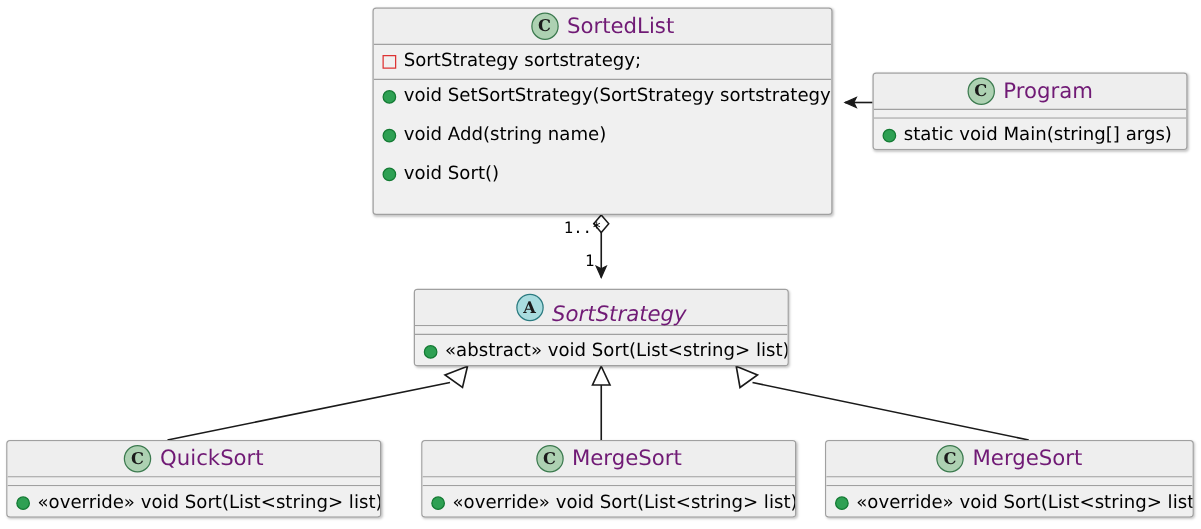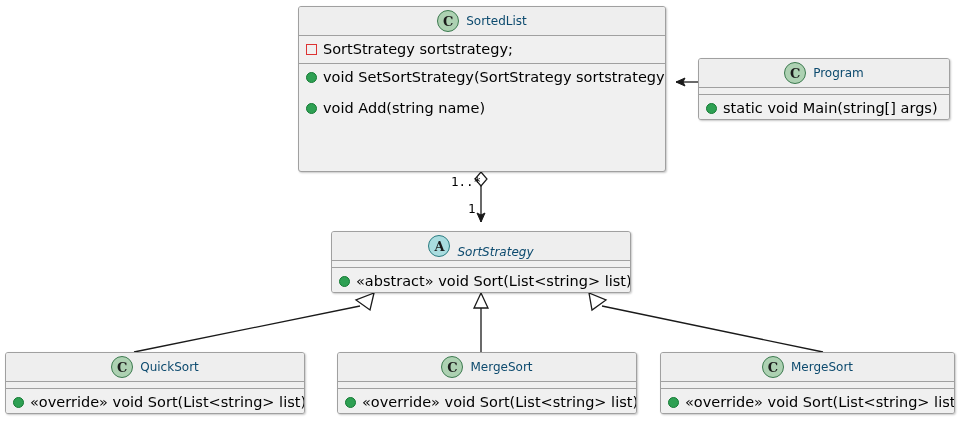--- a/index.html
+++ b/index.html
@@ -31,22 +31,22 @@
     box-sizing: border-box;
     height: 29px;
     display: flex;
     align-items: center;
     justify-content: center;
     gap: 7px;
     background: #eeeeee;
     border-bottom: 1px solid #a0a0a0;
   }
   .uml-title {
-    font-size: 12px;
-    color: #0c4a6e;
+    font-size: 17px;
+    color: #701a75;
     white-space: nowrap;
     line-height: 1;
   }
   .uml-title.abstract {
     font-style: italic;
     margin-top: 12px;
   }
   .uml-compartment {
     box-sizing: border-box;
     background: #f0f0f0;
@@ -194,20 +194,24 @@
       <div class="uml-row">
         <span class="mark mark-public"></span>
         <span class="txt">void SetSortStrategy(SortStrategy sortstrategy)</span>
       </div>
       <div class="spacer-row"></div>
       <div class="uml-row">
         <span class="mark mark-public"></span>
         <span class="txt">void Add(string name)</span>
       </div>
       <div class="spacer-row"></div>
+      <div class="uml-row">
+        <span class="mark mark-public"></span>
+        <span class="txt">void Sort()</span>
+      </div>
     </div>
   </div>
 
   <div class="uml-class" style="left:698px; top:58px; width:252px; height:62px;">
     <div class="uml-header">
       <span class="icon-circle icon-class">C</span>
       <span class="uml-title">Program</span>
     </div>
     <div class="uml-compartment empty"></div>
     <div class="uml-compartment last">

